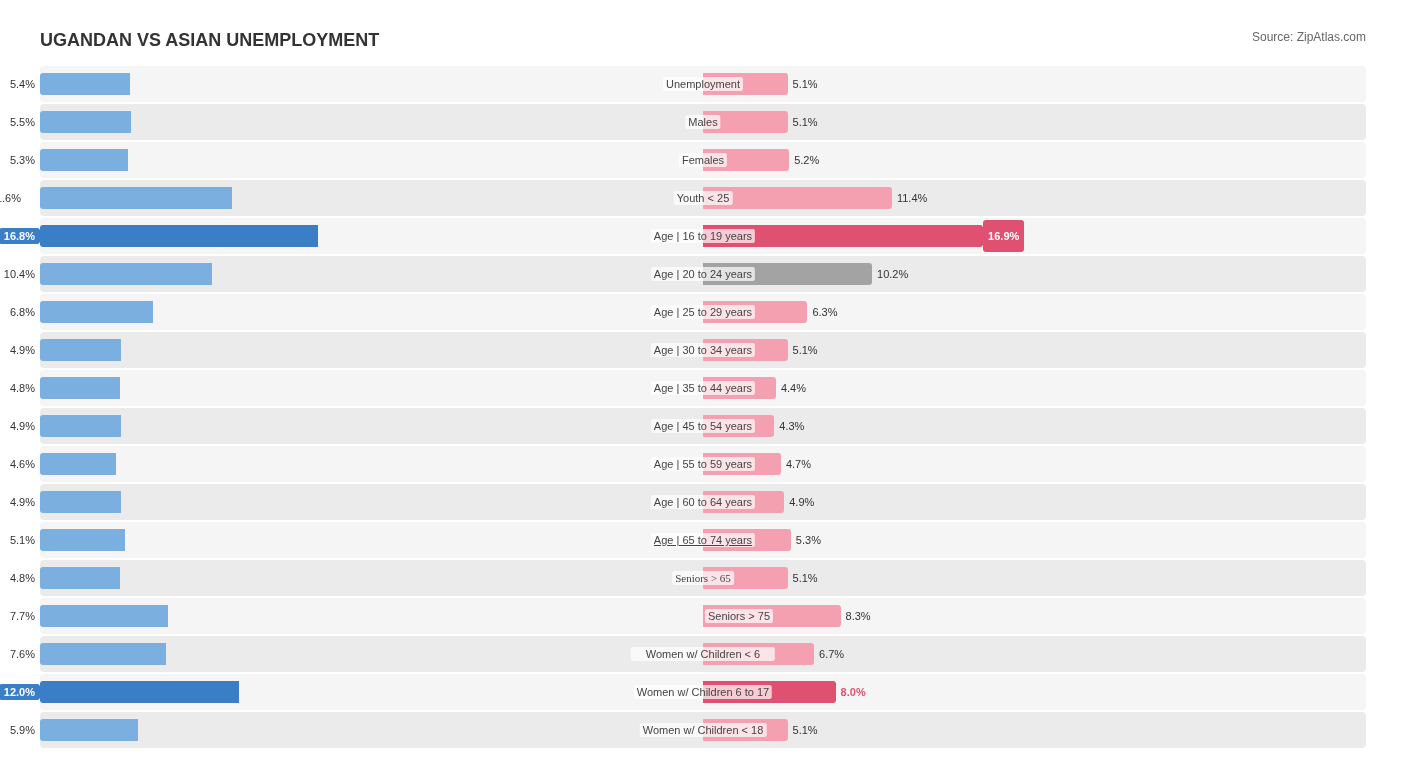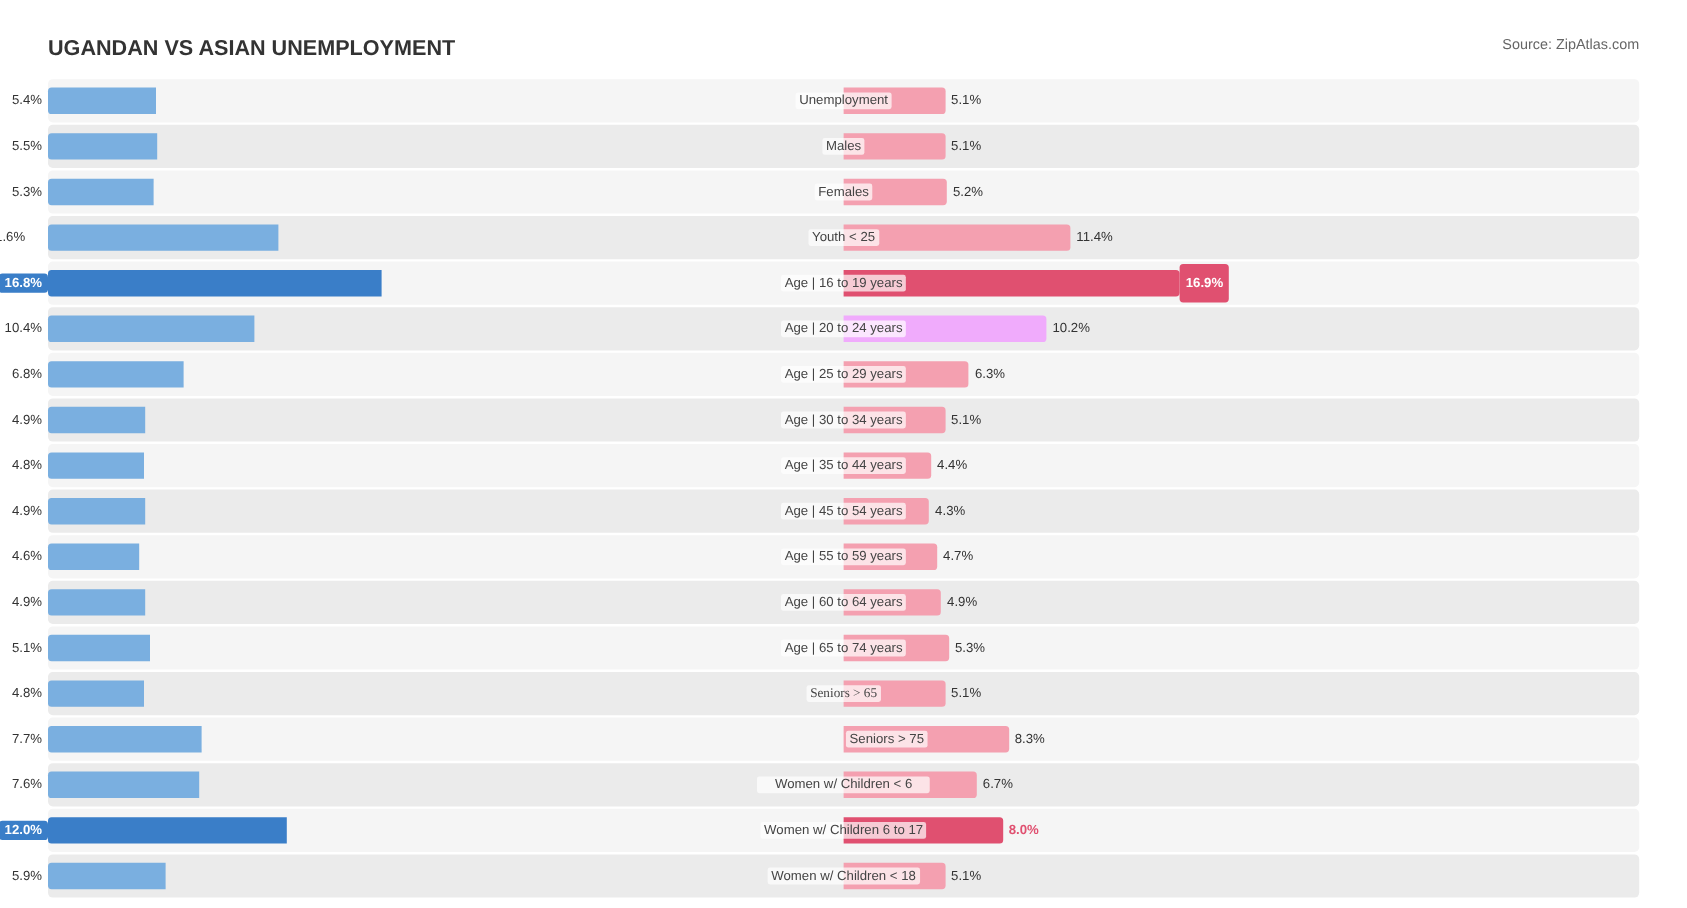--- a/index.html
+++ b/index.html
@@ -147,21 +147,21 @@
         <div style="position: absolute; left: 50%; top: 50%; transform: translate(-50%, -50%); font-size: 11px; color: rgb(68, 68, 68); white-space: nowrap; z-index: 10; pointer-events: none; text-align: center; background: rgba(255, 255, 255, 0.7); padding: 1px 3px; border-radius: 2px;">Age | 16 to 19 years</div>
       </div>
       <div class="row-wrapper" style="position: relative; height: 36px; margin-bottom: 2px;">
         <div class="row-bg" style="background: rgb(235, 235, 235);"></div>
         <div style="position: absolute; right: 50%; top: 50%; transform: translateY(-50%); display: flex; align-items: center; width: 50%;">
           <div style="height: 22px; width: 26%; background: rgb(122, 175, 224); border-radius: 3px 0px 0px 3px; position: relative; display: flex; align-items: center;">
             <span style="position: absolute; right: 100%; padding-right: 5px; font-size: 11px; white-space: nowrap; color: rgb(51, 51, 51); font-weight: normal;">10.4%</span>
           </div>
         </div>
         <div style="position: absolute; left: 50%; top: 50%; transform: translateY(-50%); display: flex; align-items: center; width: 50%;">
-          <div style="height: 22px; width: 25.5%; background: #f0abfc; border-radius: 0px 3px 3px 0px; position: relative; display: flex; align-items: center;">
+          <div style="height: 22px; width: 25.5%; background: #a3a3a3; border-radius: 0px 3px 3px 0px; position: relative; display: flex; align-items: center;">
             <span style="position: absolute; left: 100%; padding-left: 5px; font-size: 11px; white-space: nowrap; color: rgb(51, 51, 51); font-weight: normal;">10.2%</span>
           </div>
         </div>
         <div style="position: absolute; left: 50%; top: 50%; transform: translate(-50%, -50%); font-size: 11px; color: rgb(68, 68, 68); white-space: nowrap; z-index: 10; pointer-events: none; text-align: center; background: rgba(255, 255, 255, 0.7); padding: 1px 3px; border-radius: 2px;">Age | 20 to 24 years</div>
       </div>
       <div class="row-wrapper" style="position: relative; height: 36px; margin-bottom: 2px;">
         <div class="row-bg" style="background: rgb(245, 245, 245);"></div>
         <div style="position: absolute; right: 50%; top: 50%; transform: translateY(-50%); display: flex; align-items: center; width: 50%;">
           <div style="height: 22px; width: 17%; background: rgb(122, 175, 224); border-radius: 3px 0px 0px 3px; position: relative; display: flex; align-items: center;">
             <span style="position: absolute; right: 100%; padding-right: 5px; font-size: 11px; white-space: nowrap; color: rgb(51, 51, 51); font-weight: normal;">6.8%</span>
@@ -249,21 +249,21 @@
         <div style="position: absolute; right: 50%; top: 50%; transform: translateY(-50%); display: flex; align-items: center; width: 50%;">
           <div style="height: 22px; width: 12.75%; background: rgb(122, 175, 224); border-radius: 3px 0px 0px 3px; position: relative; display: flex; align-items: center;">
             <span style="position: absolute; right: 100%; padding-right: 5px; font-size: 11px; white-space: nowrap; color: rgb(51, 51, 51); font-weight: normal;">5.1%</span>
           </div>
         </div>
         <div style="position: absolute; left: 50%; top: 50%; transform: translateY(-50%); display: flex; align-items: center; width: 50%;">
           <div style="height: 22px; width: 13.25%; background: rgb(244, 160, 176); border-radius: 0px 3px 3px 0px; position: relative; display: flex; align-items: center;">
             <span style="position: absolute; left: 100%; padding-left: 5px; font-size: 11px; white-space: nowrap; color: rgb(51, 51, 51); font-weight: normal;">5.3%</span>
           </div>
         </div>
-        <div style="position: absolute; left: 50%; top: 50%; transform: translate(-50%, -50%); font-size: 11px; color: rgb(68, 68, 68); white-space: nowrap; z-index: 10; pointer-events: none; text-align: right; background: rgba(255, 255, 255, 0.7); padding: 1px 3px; border-radius: 2px;">Age | 65 to 74 years</div>
+        <div style="position: absolute; left: 50%; top: 50%; transform: translate(-50%, -50%); font-size: 11px; color: rgb(68, 68, 68); white-space: nowrap; z-index: 10; pointer-events: none; text-align: right; background: rgba(255, 255, 255, 0.7); padding: 1px 3px; border-radius: 2px; text-decoration: underline;">Age | 65 to 74 years</div>
       </div>
       <div class="row-wrapper" style="position: relative; height: 36px; margin-bottom: 2px;">
         <div class="row-bg" style="background: rgb(235, 235, 235);"></div>
         <div style="position: absolute; right: 50%; top: 50%; transform: translateY(-50%); display: flex; align-items: center; width: 50%;">
           <div style="height: 22px; width: 12%; background: rgb(122, 175, 224); border-radius: 3px 0px 0px 3px; position: relative; display: flex; align-items: center;">
             <span style="position: absolute; right: 100%; padding-right: 5px; font-size: 11px; white-space: nowrap; color: rgb(51, 51, 51); font-weight: normal;">4.8%</span>
           </div>
         </div>
         <div style="position: absolute; left: 50%; top: 50%; transform: translateY(-50%); display: flex; align-items: center; width: 50%;">
           <div style="height: 22px; width: 12.75%; background: rgb(244, 160, 176); border-radius: 0px 3px 3px 0px; position: relative; display: flex; align-items: center;">

